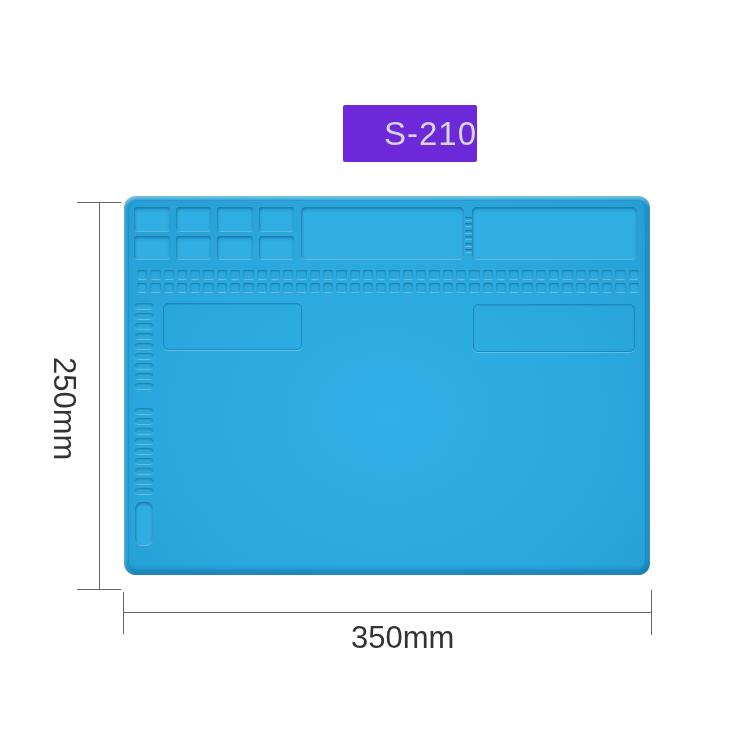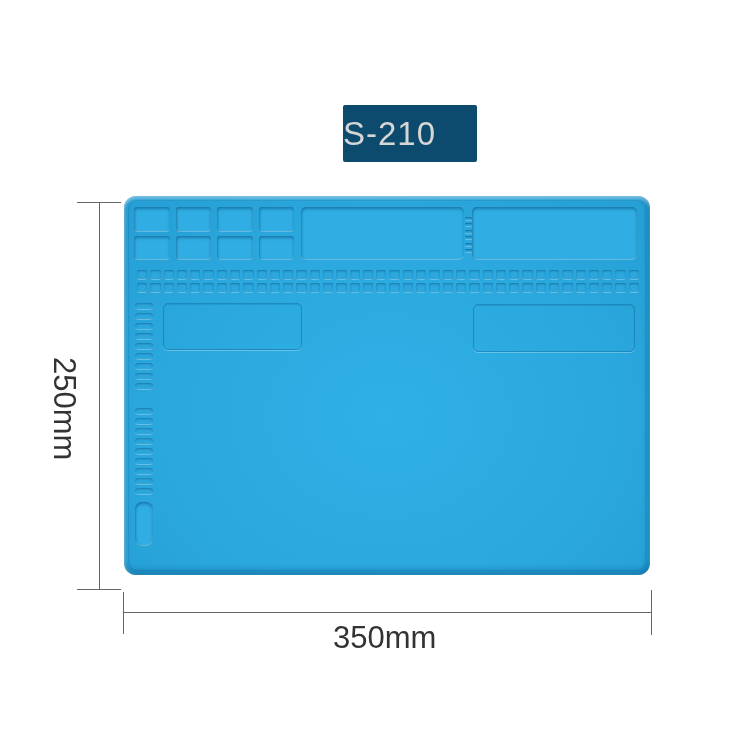--- a/index.html
+++ b/index.html
@@ -4,22 +4,22 @@
 <style>
   html,body{margin:0;padding:0;}
   body{
     width:750px;height:750px;position:relative;background:#ffffff;
     font-family:"Liberation Sans", sans-serif;overflow:hidden;
   }
 
   
   .model-label{
     position:absolute;left:343px;top:105px;width:134px;height:57px;
-    background:#0c4a6e;border-radius:2px;
-    display:flex;align-items:center;justify-content:flex-start;
+    background:#6d28d9;border-radius:2px;
+    display:flex;align-items:center;justify-content:flex-end;
     color:#d6d6d6;font-size:33px;letter-spacing:1px;
   }
 
   
   .mat{
     position:absolute;left:124px;top:196px;width:526px;height:379px;
     border-radius:12px;
     background:radial-gradient(ellipse at 50% 58%, #2fb0e6 0%, #2ba9de 55%, #259ed4 100%);
     box-shadow:
       inset 0 3px 3px rgba(255,255,255,.35),
@@ -101,21 +101,21 @@
   .dim-v-tick-bottom{left:77px;top:589px;width:44px;height:1px;}
   .dim-h-line{left:123px;top:612px;width:529px;height:1px;}
   .dim-h-tick-left{left:123px;top:592px;width:1px;height:42px;}
   .dim-h-tick-right{left:651px;top:590px;width:1px;height:45px;}
 
   .dim-label{position:absolute;color:#333333;font-size:31px;}
   .height-label{
     left:46px;top:357px;
     writing-mode:vertical-rl;text-orientation:mixed;
   }
-  .width-label{left:333px;top:620px;}
+  .width-label{left:351px;top:620px;}
 </style>
 </head>
 <body>
 
 <div class="model-label">
   <span>S-210</span>
 </div>
 
 <div class="mat">
 

